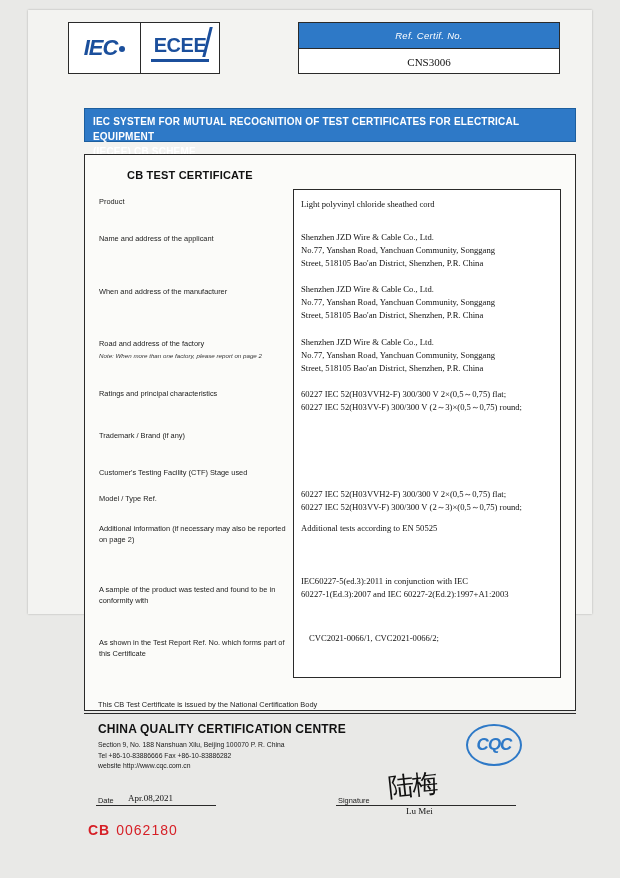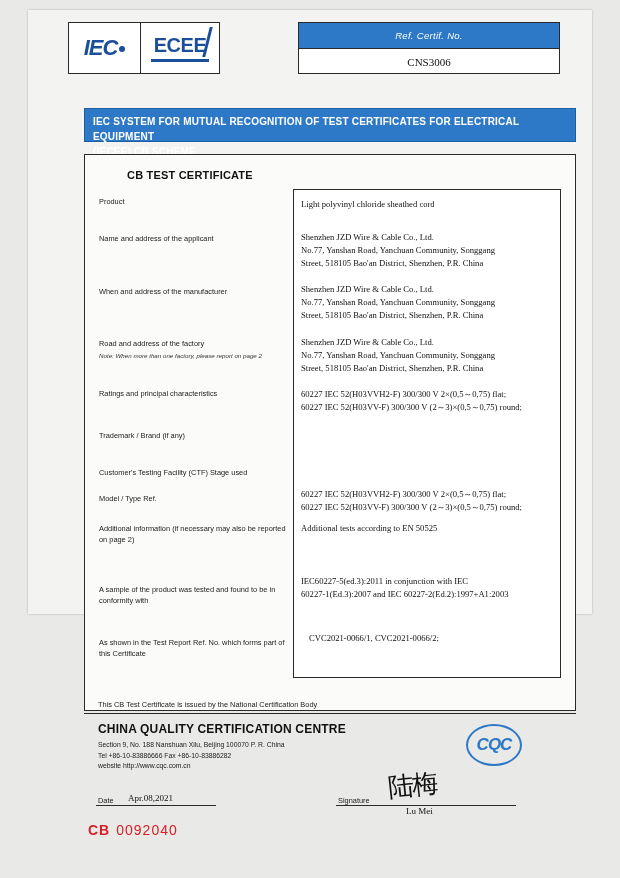--- a/index.html
+++ b/index.html
@@ -269,18 +269,18 @@
     <div class="date-lbl">Date</div>
     <div class="date-val">Apr.08,2021</div>
     <div class="date-rule"></div>
 
     <div class="sig-lbl">Signature</div>
     <div class="sig-rule"></div>
     <div class="sig-mark">陆梅</div>
     <div class="sig-name">Lu Mei</div>
 
     <div class="cbnum">
-      <span class="pre">CB</span><span>0092040</span>
+      <span class="pre">CB</span><span>0062180</span>
     </div>
 
 
   </div>
 </div>
 
 </body></html>

